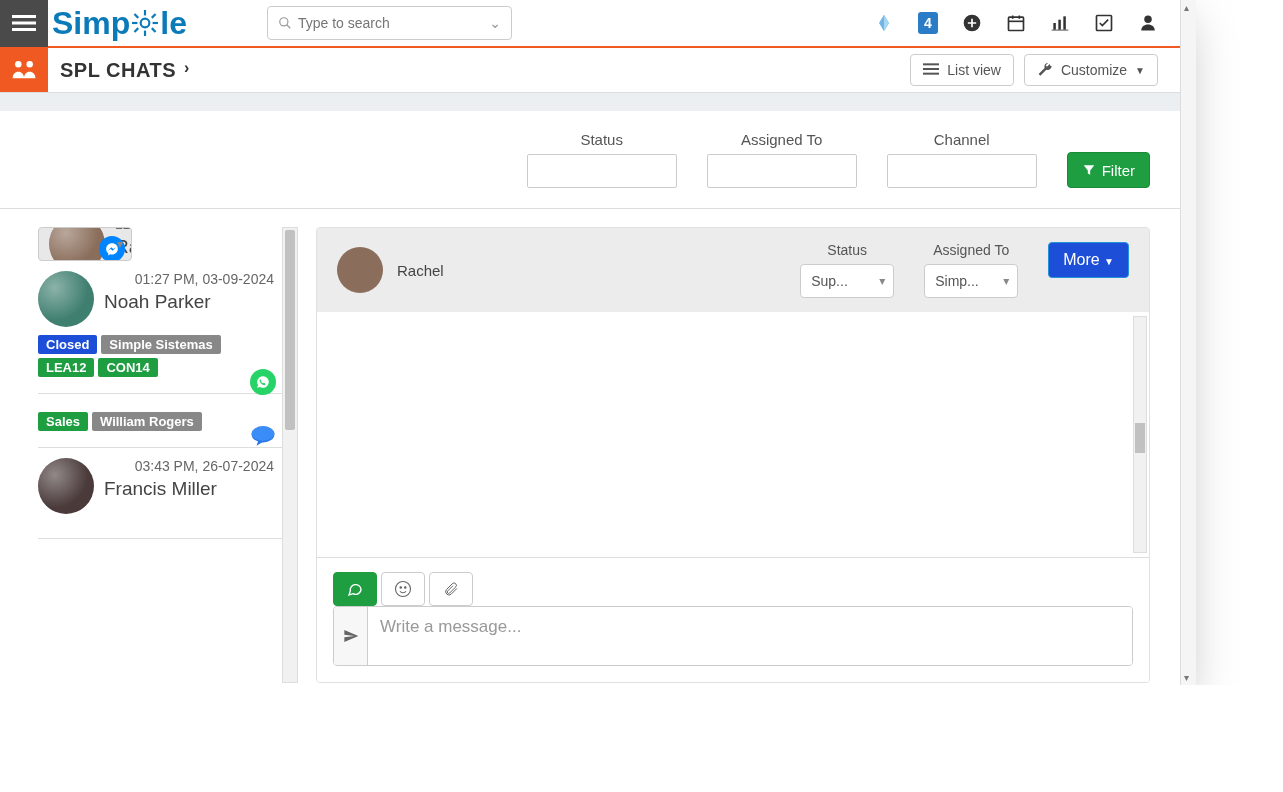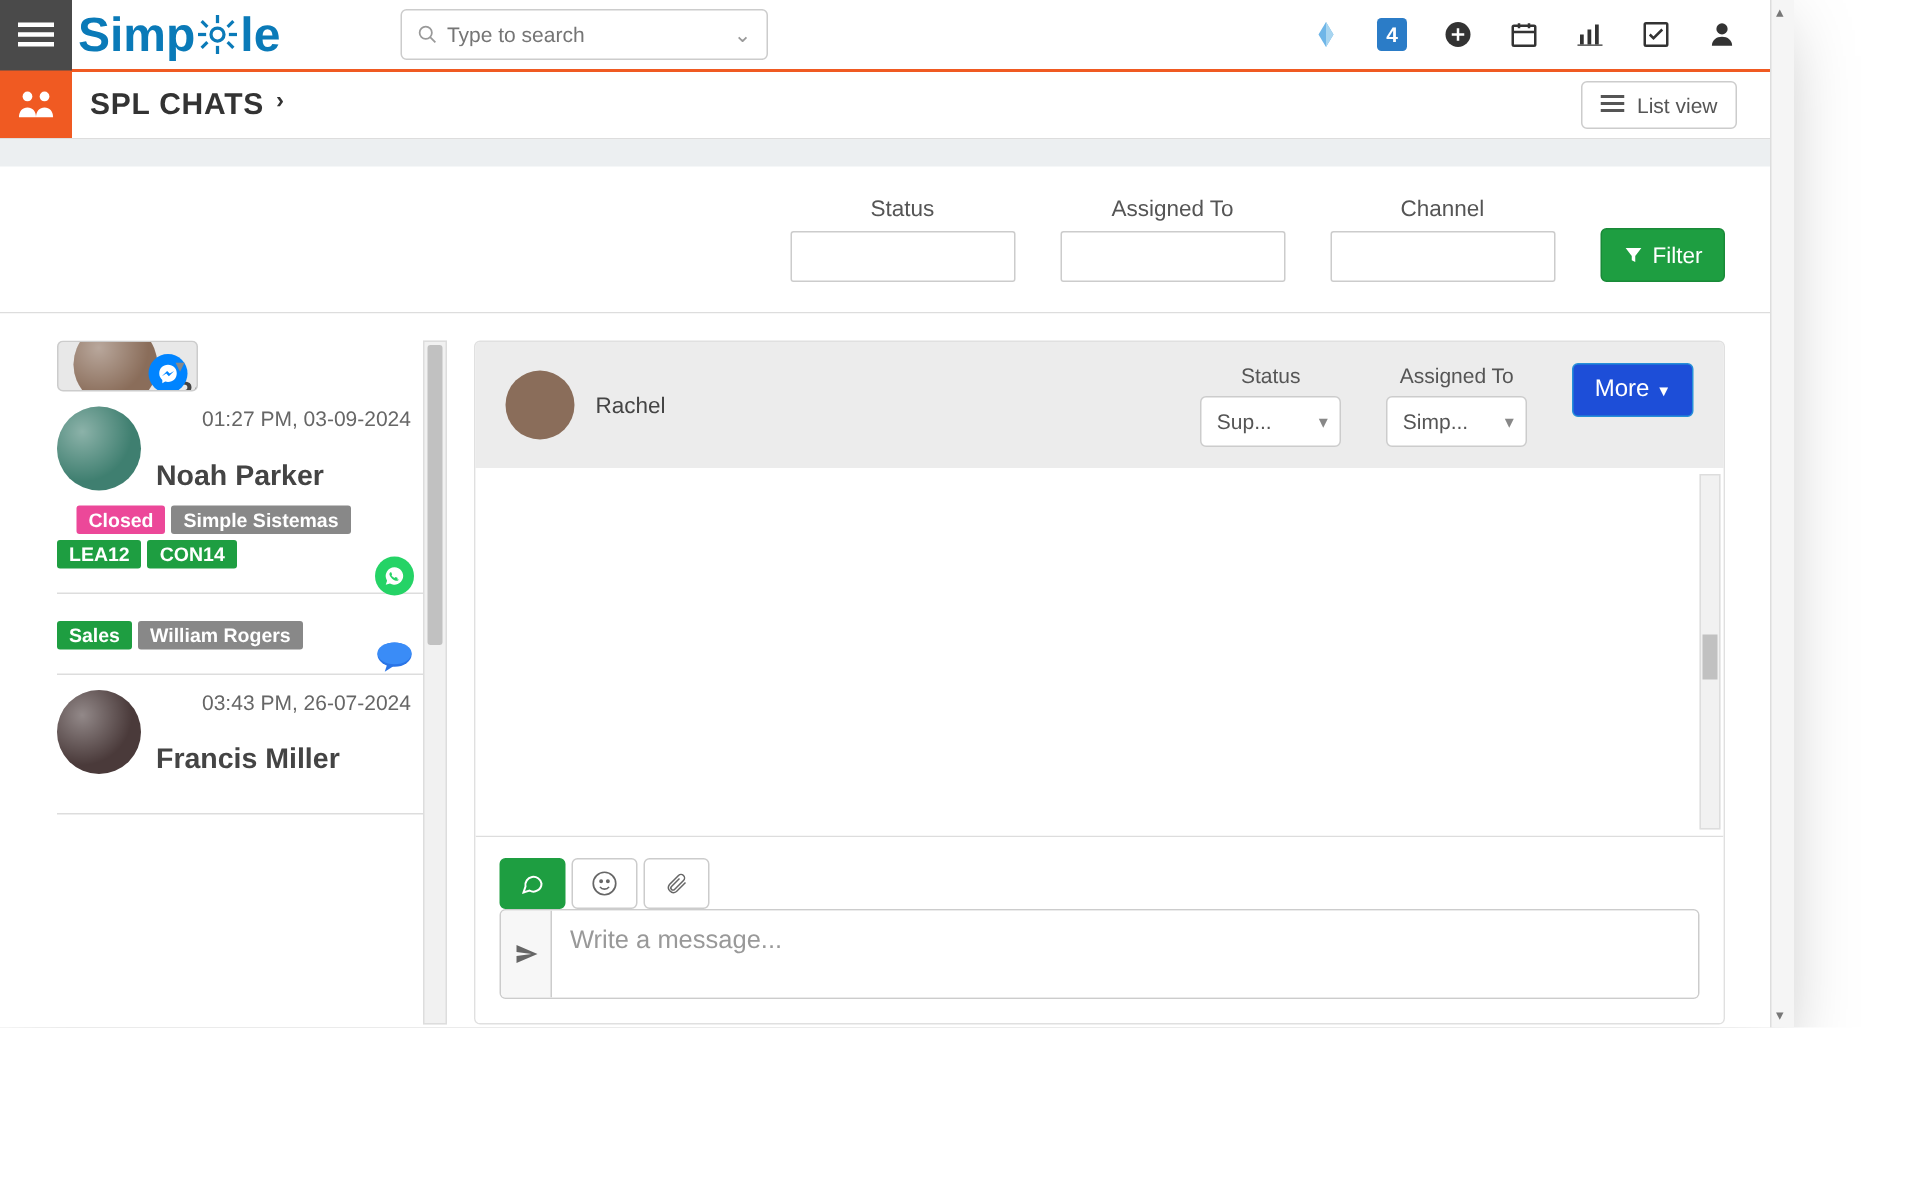--- a/index.html
+++ b/index.html
@@ -42,26 +42,26 @@
 .list { flex: 1; overflow: hidden; }
 .scroll { width: 16px; background: #f1f1f1; border: 1px solid #ddd; position: relative; }
 .scroll .thumb { position: absolute; left: 2px; right: 2px; top: 2px; height: 200px; background: #c1c1c1; border-radius: 2px; }
 
 .card { border-bottom: 1px solid #ddd; padding: 10px 8px 16px 0; position: relative; cursor: pointer; }
 .card.sel { background: #e8e8e8; }
 .card-top { display: flex; gap: 10px; }
 .avatar { width: 56px; height: 56px; border-radius: 50%; flex-shrink: 0; background: #8a6d5a; position: relative; overflow: hidden; }
 .avatar::after{content:"";position:absolute;inset:0;background:radial-gradient(circle at 30% 30%,rgba(255,255,255,.4),transparent 60%);}
 .card-time { text-align: right; color: #666; font-size: 14px; }
-.card-name { font-size: 19px; color: #444; margin-top: 20px; font-weight: bold; }
+.card-name { font-size: 19px; color: #444; margin-top: 4px; }
 .card-right { flex: 1; }
 .tags { display: flex; flex-wrap: wrap; gap: 4px; margin-top: 8px; }
 .tag { font-size: 13px; font-weight: 600; color: #fff; padding: 2px 8px; border-radius: 2px; }
 .t-gray { background: #888; }
-.t-teal { background: #ec4899; margin-left: 13px; }
+.t-teal { background: #1d4ed8; }
 .t-green { background: #1e9e41; }
 .chan-icon { position: absolute; right: 6px; bottom: -2px; width: 26px; height: 26px; border-radius: 50%; display: flex; align-items: center; justify-content: center; }
 
 
 .detail { flex: 1; border: 1px solid #e0e0e0; border-radius: 4px; overflow: hidden; display: flex; flex-direction: column; height: 456px; }
 .dhdr { background: #ececec; padding: 14px 20px; display: flex; align-items: center; gap: 14px; }
 .dhdr .davatar { width: 46px; height: 46px; border-radius: 50%; background: #8a6d5a; }
 .dhdr .dname { font-size: 15px; color: #444; }
 .dhdr .dcontrols { margin-left: auto; display: flex; gap: 30px; align-items: flex-start; }
 .dc-group { display: flex; flex-direction: column; align-items: center; gap: 6px; }
@@ -199,20 +199,27 @@
     </div>
     <div class="hdr-btns">
       <button class="btn">
         <svg width="16" height="14" viewBox="0 0 24 20">
             <rect y="0" width="24" height="3" fill="#555"></rect>
             <rect y="7" width="24" height="3" fill="#555"></rect>
             <rect y="14" width="24" height="3" fill="#555"></rect>
           </svg>
         <span>List view</span>
       </button>
+      <button class="btn">
+        <svg width="16" height="16" viewBox="0 0 24 24" fill="#555">
+            <path d="M22 6a6 6 0 0 1-8 5.6L5 20.6 2.4 18 11.4 9A6 6 0 0 1 17 1l-4 4 2 2 4-4c.6.9 1 1.9 1 3z"></path>
+          </svg>
+        <span>Customize</span>
+        <span style="font-size:10px;">▼</span>
+      </button>
     </div>
   </div>
 
   <div class="graybar"></div>
 
   <div class="filter-bar">
     <div class="fb-group">
       <label>Status</label>
       <input style="">
     </div>

